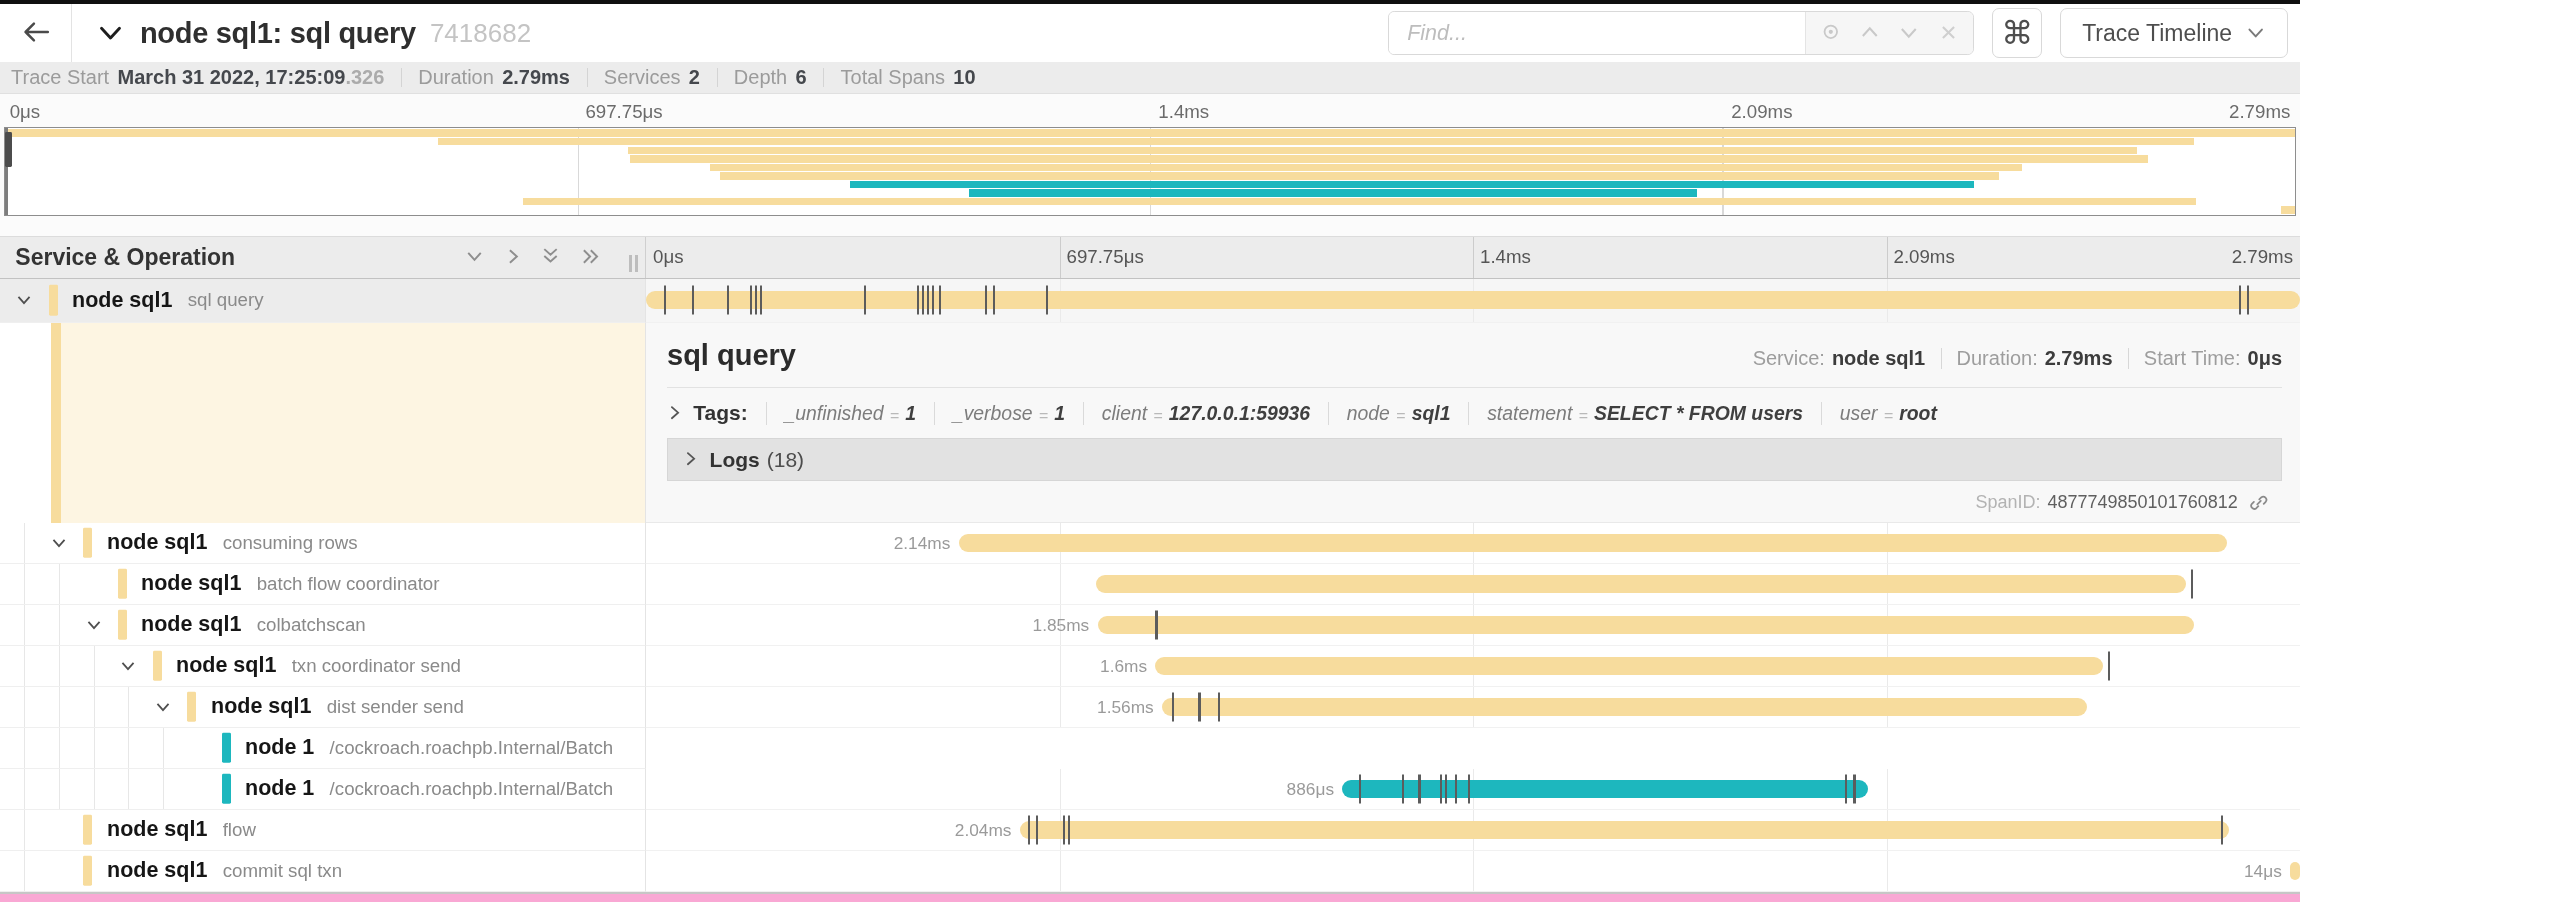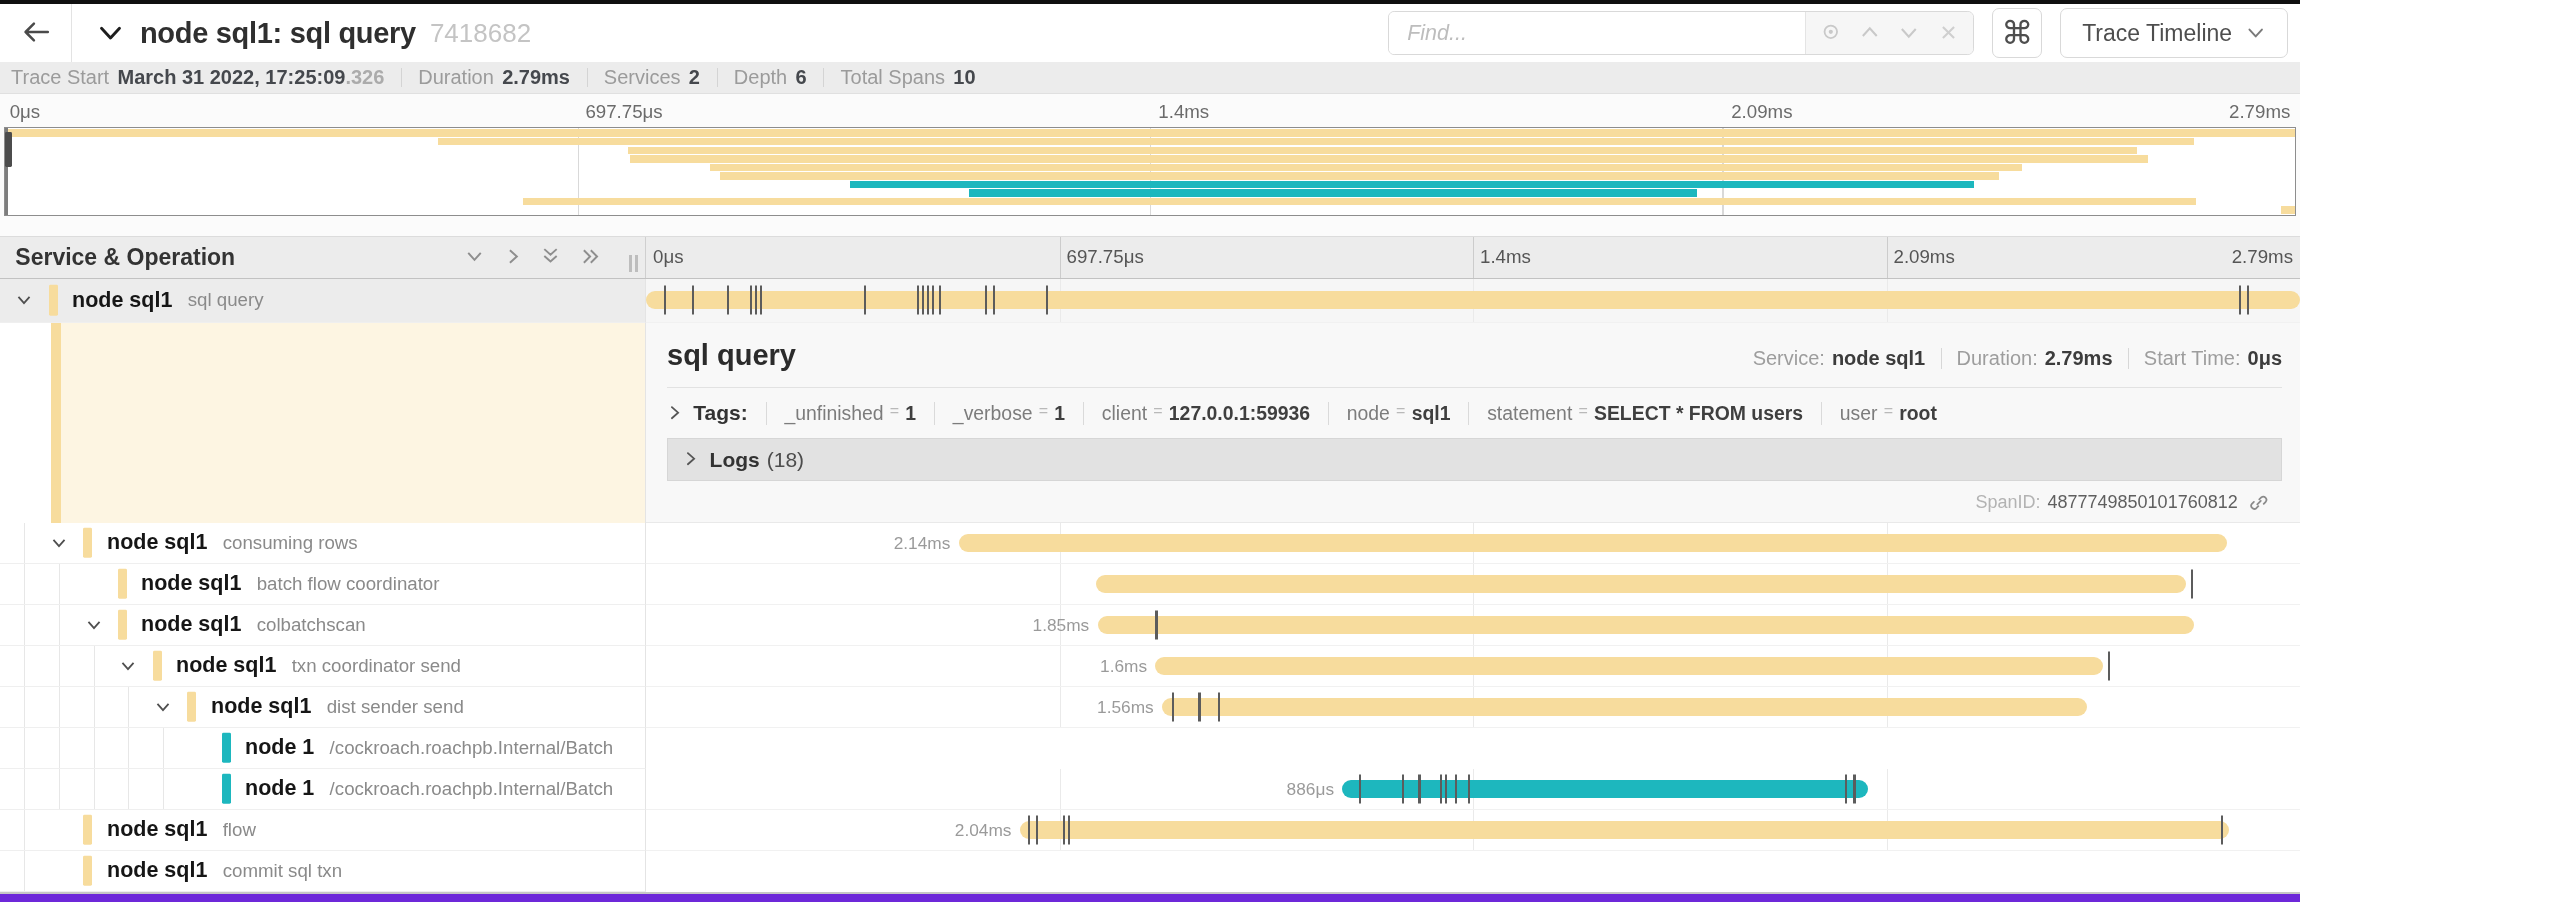--- a/index.html
+++ b/index.html
@@ -1,18 +1,18 @@
 <!DOCTYPE html>
 <html style="font-size:11px"><head>
 <meta charset="utf-8">
 <style>
   * { margin:0; padding:0; box-sizing:border-box; }
   html,body { width:2576px; height:903px; overflow:hidden; background:#fff;
               font-family:"Liberation Sans","DejaVu Sans",sans-serif; }
-  .app { position:relative; width:2300px; height:903px; background:#6d28d9; }
+  .app { position:relative; width:2300px; height:903px; background:#f9a8d4; }
 
   
   .top-strip { height:4.2px; background:#101010; }
   .header { height:58px; display:flex; align-items:center; background:#fff; }
   .back-btn { width:72px; height:100%; display:flex; align-items:center; justify-content:center;
               border-right:0.7px solid #e3e3e3; cursor:pointer; }
   .title-wrap { display:flex; align-items:center; margin-left:23.6px; }
   .collapse-toggle { display:flex; align-items:center; cursor:pointer; margin-right:15.3px; }
   .trace-title { font-size:29px; font-weight:700; color:#2f2f2f; letter-spacing:-0.3px; }
   .trace-id { font-size:26px; font-weight:400; color:#c4c4c4; margin-left:14px; }
@@ -88,21 +88,21 @@
   .detail-right { flex:1; background:#f8f8f8; border-bottom:0.7px solid #e9e9e9; padding:16.6px 18px 0 21px; position:relative; }
   .d-titlebar { display:flex; align-items:baseline; }
   .d-title { font-size:29px; font-weight:700; color:#2b2b2b; }
   .d-meta { margin-left:auto; display:flex; align-items:center; font-size:20px; }
   .d-meta .lbl { color:#9d9d9d; }
   .d-meta .val { color:#3c3c3c; font-weight:700; margin-left:7px; }
   .d-meta .sep { width:0.7px; height:21px; background:#d7d7d7; margin:0 15.3px; }
   .d-divider { border-top:0.7px solid #e2e2e2; margin-top:15.3px; }
   .tags-row { display:flex; align-items:center; height:50px; cursor:pointer; }
   .tags-title { font-size:21px; font-weight:700; color:#333; margin-left:11px; }
-  .tag-item { display:flex; align-items:flex-start; }
+  .tag-item { display:flex; align-items:flex-end;font-style:italic; }
   .tag-key { font-size:19.4px; color:#7c7c7c; }
   .tag-eq { font-size:16px; color:#b9b9b9; margin:0 6.2px; }
   .tag-val { font-size:19.4px; color:#3f3f3f; font-weight:700; }
   .tag-sep { width:0.7px; height:23.6px; background:#dadada; margin:0 18px; align-self:center; }
   .logs-bar { height:43px; background:#e2e2e2; display:flex; align-items:center; padding-left:15.3px; cursor:pointer;
               border:0.7px solid #d6d6d6; }
   .logs-title { font-size:21px; font-weight:700; color:#333; margin-left:11px; }
   .logs-count { font-size:21px; color:#4d4d4d; margin-left:7px; }
   .spanid-row { position:absolute; right:29px; bottom:7px; display:flex; align-items:center; font-size:18px; }
   .spanid-lbl { color:#b3b3b3; }
@@ -577,17 +577,24 @@
           <span class="dur-label" style="right: calc(77.4% + 8.3px);">2.04ms</span>
         </div>
       </div>
       <div class="row">
         <div class="row-left">
           <div class="guide" style="left: 24px;"></div>
           <div class="svc-bar" style="left: 83px; background: rgb(247, 220, 157);"></div>
           <span class="svc-name" style="margin-left: 107px;">node sql1</span>
           <span class="op-name">commit sql txn</span>
         </div>
+        <div class="row-right">
+          <div class="gridline" style="left: 25%;"></div>
+          <div class="gridline" style="left: 50%;"></div>
+          <div class="gridline" style="left: 75%;"></div>
+          <div class="span-bar" style="left: 99.4%; width: 0.6%; background: rgb(247, 220, 157);"></div>
+          <span class="dur-label" style="right: calc(0.6% + 8.3px);">14μs</span>
+        </div>
       </div>
     </div>
 
 </div>
 
 
 </body></html>

